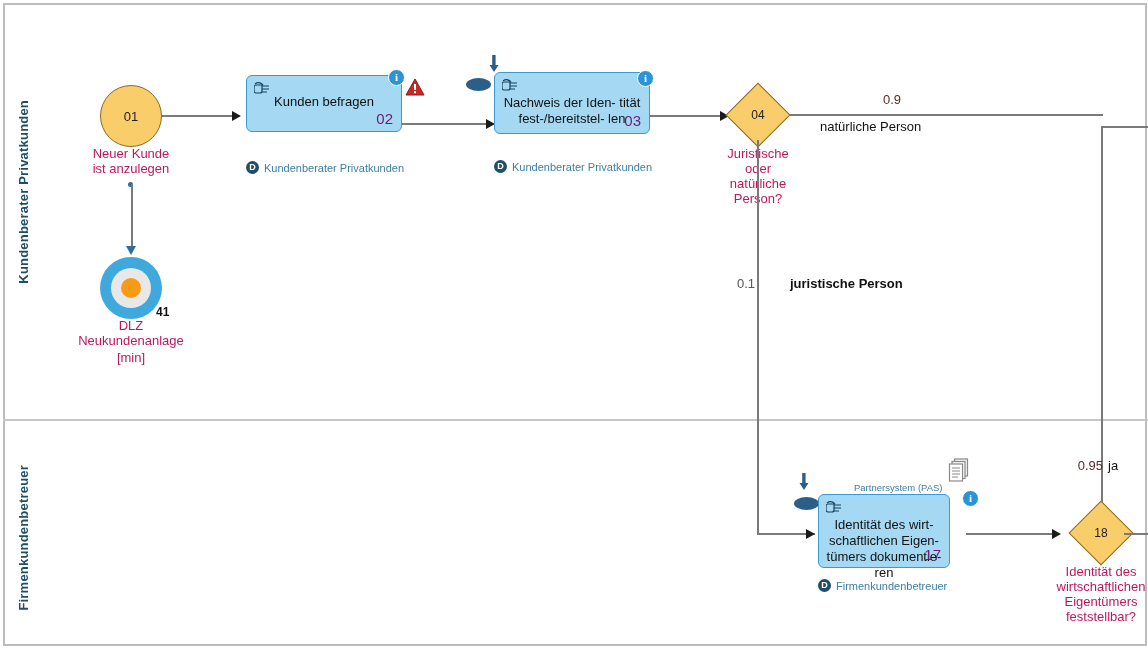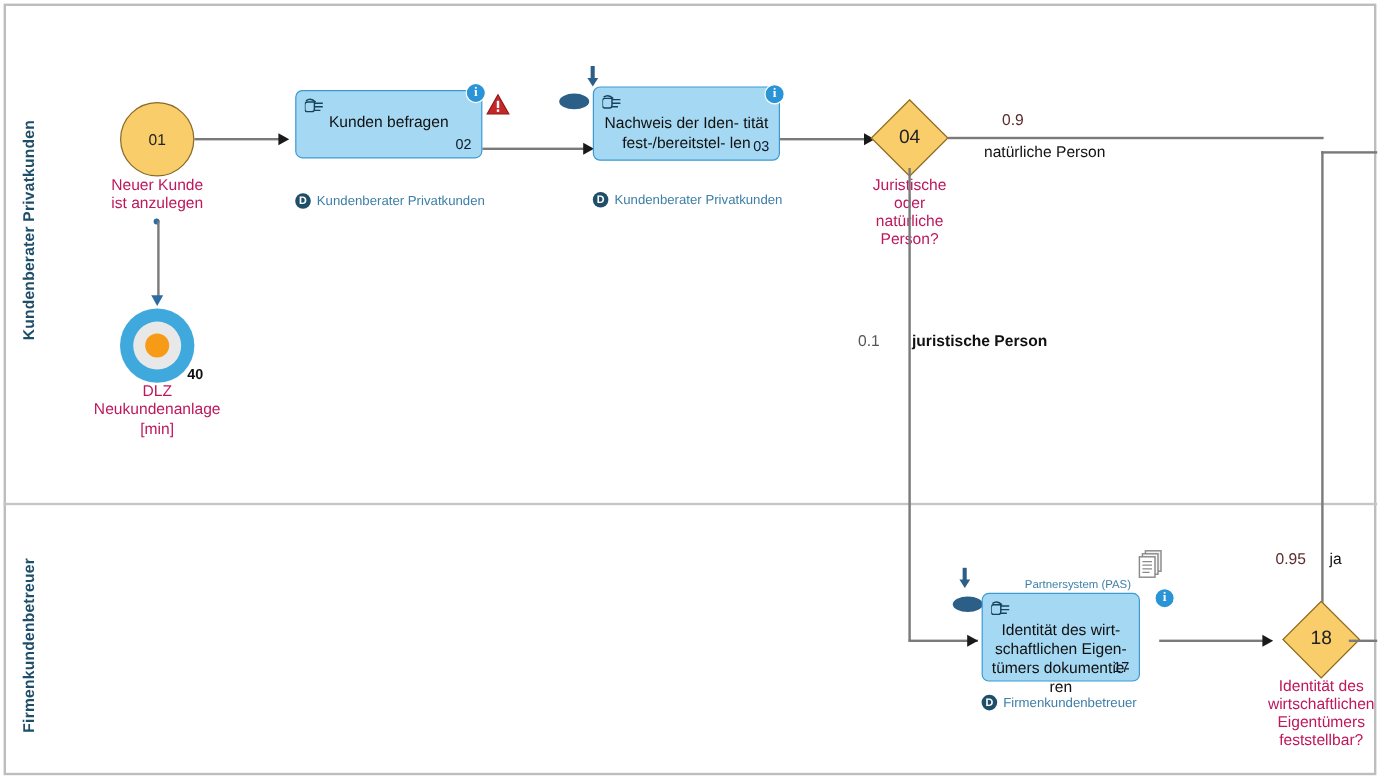--- a/index.html
+++ b/index.html
@@ -26,42 +26,42 @@
       background:#f9cd6a;border:1.5px solid #8a6a28;box-sizing:border-box;
       display:flex;align-items:center;justify-content:center;
       font-size:13px;color:#222;font-weight:normal;}
 
   
   .task{position:absolute;background:#a5d8f2;border:1.5px solid #3c9ad2;border-radius:6px;
       box-sizing:border-box;}
   .task-title{position:absolute;left:6px;right:6px;top:18px;text-align:center;
       font-size:13px;color:#111;line-height:16px;}
   .task-title.wide{top:22px;}
-  .task-num{position:absolute;right:8px;bottom:4px;font-size:12px;color:#0f172a;}
+  .task-num{position:absolute;right:8px;bottom:4px;font-size:15px;color:#701a75;}
   .hand-icon{position:absolute;left:7px;top:5px;width:18px;height:14px;}
   .role{position:absolute;display:flex;align-items:center;gap:5px;font-size:11px;color:#3d7fa6;white-space:nowrap;}
   .role-badge{width:13px;height:13px;border-radius:50%;background:#1f4e69;color:#fff;
       font-size:9px;font-weight:bold;display:flex;align-items:center;justify-content:center;line-height:1;}
 
   
   .info-badge{position:absolute;width:15px;height:15px;border-radius:50%;background:#2a94d6;
       border:1.5px solid #ffffff;color:#fff;font-size:11px;font-weight:bold;
       display:flex;align-items:center;justify-content:center;font-family:"Liberation Serif",serif;line-height:1;}
   .warn-icon{position:absolute;width:20px;height:18px;}
   .docs-icon{position:absolute;width:24px;height:26px;}
 
   
   .gw{position:absolute;width:46px;height:46px;background:#f9cd6a;border:1.5px solid #8a6a28;
       transform:rotate(45deg);box-sizing:border-box;}
   .gw-num{position:absolute;width:46px;height:46px;display:flex;align-items:center;justify-content:center;
-      font-size:16px;color:#222;}
+      font-size:12px;color:#222;}
 
   
   .lbl{position:absolute;font-size:13px;color:#be185d;text-align:center;line-height:15px;white-space:pre-line;}
-  .prob{position:absolute;font-size:13px;color:#5d2b2b;text-align:left;}
+  .prob{position:absolute;font-size:13px;color:#5d2b2b;text-align:right;}
   .prob.grey{color:#555;}
   .cond{position:absolute;font-size:13px;color:#111;}
   .cond.bold{font-weight:bold;}
   .sys-lbl{position:absolute;font-size:9.5px;color:#3d7fa6;white-space:nowrap;}
 
   
   .kpi{position:absolute;width:62px;height:62px;border-radius:50%;background:#3fa9dd;
       display:flex;align-items:center;justify-content:center;}
   .kpi-mid{width:40px;height:40px;border-radius:50%;background:#e8e8e8;
       display:flex;align-items:center;justify-content:center;}
@@ -94,21 +94,21 @@
 
   <div class="dot" style="left:128px;top:182px;"></div>
   <div class="vline" style="left:131px;top:184px;height:66px;border-left-color:#7a7a7a;"></div>
   <div class="arrow-d" style="left:126px;top:246px;"></div>
 
   <div class="kpi" style="left:100px;top:257px;">
     <div class="kpi-mid">
       <div class="kpi-in"></div>
     </div>
   </div>
-  <div class="kpi-num" style="left:156px;top:305px;">40</div>
+  <div class="kpi-num" style="left:156px;top:305px;">41</div>
   <div class="lbl" style="left:60px;top:318px;width:142px;">DLZ
 Neukundenanlage</div>
   <div class="lbl" style="left:90px;top:350px;width:82px;">[min]</div>
 
   <div class="task" style="left:246px;top:75px;width:156px;height:57px;">
     <span class="hand-icon">
       <svg viewBox="0 0 18 14" width="18" height="14">
         <path d="M2,4 h6 a2,2 0 0 1 0,0 v6 a2,2 0 0 1 -2,2 h-4 a2,2 0 0 1 -2,-2 v-4 a2,2 0 0 1 2,-2 z" fill="none" stroke="#17415c" stroke-width="1.2"></path>
         <path d="M8,5 h7 M8,8 h7 M8,11 h5" stroke="#17415c" stroke-width="1.2" fill="none"></path>
         <path d="M1,3 q4,-3 8,1" stroke="#17415c" stroke-width="1.2" fill="none"></path>
@@ -170,21 +170,21 @@
 Person?</div>
 
   <div class="hline" style="left:790px;top:114px;width:313px;"></div>
   <div class="prob" style="left:835px;top:92px;width:66px;">0.9</div>
   <div class="cond" style="left:820px;top:119px;">natürliche Person</div>
   <div class="vline" style="left:1101px;top:126px;height:412px;"></div>
   <div class="hline" style="left:1101px;top:126px;width:47px;"></div>
 
   <div class="vline" style="left:757px;top:140px;height:394px;"></div>
   <div class="prob grey" style="left:715px;top:276px;width:40px;">0.1</div>
-  <div class="cond bold" style="left:760px;top:276px;">juristische Person</div>
+  <div class="cond bold" style="left:790px;top:276px;">juristische Person</div>
   <div class="hline" style="left:757px;top:533px;width:58px;"></div>
   <div class="arrow-r" style="left:806px;top:529px;"></div>
 
   <span class="down-arrow" style="left:799px;top:473px;">
     <svg viewBox="0 0 10 18" width="10" height="18">
       <rect x="3.2" y="0" width="3.4" height="11" fill="#2b5f88"></rect>
       <path d="M0.5,10 L9.5,10 L5,17 Z" fill="#2b5f88"></path>
     </svg>
   </span>
   <div class="sys-lbl" style="left:818px;top:482px;margin-left:36px;">Partnersystem (PAS)</div>

